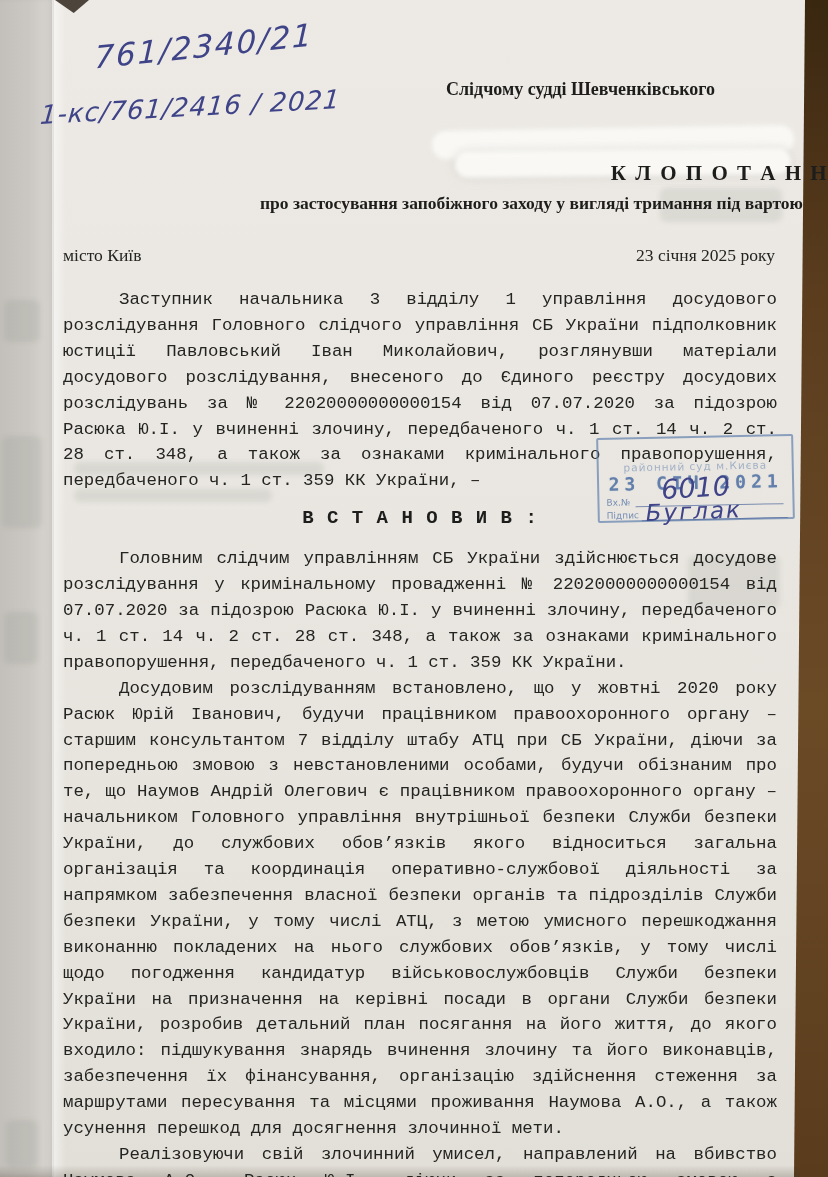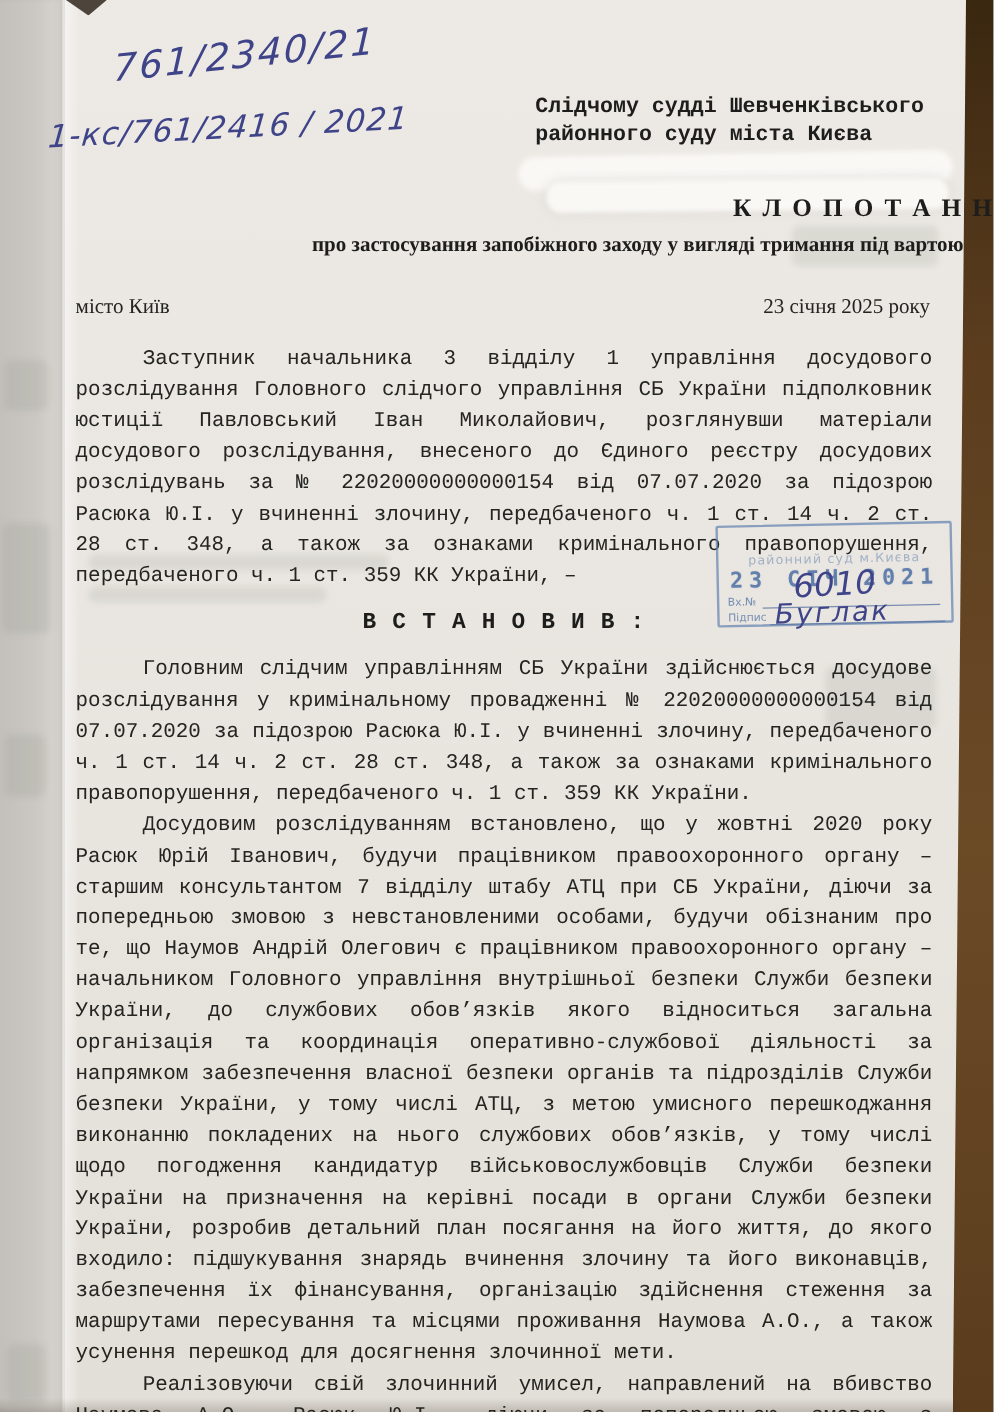--- a/index.html
+++ b/index.html
@@ -55,21 +55,21 @@
     font-family: "DejaVu Sans", sans-serif;
     font-style: italic;
     color: #3f4489;
     white-space: nowrap;
   }
   .hand1 { position: absolute; left: 94px; top: 28px; font-size: 31px; letter-spacing: 2px; transform: rotate(-6deg) skewX(-8deg); }
   .hand2 { position: absolute; left: 40px; top: 92px; font-size: 26px; letter-spacing: 1px; transform: rotate(-3deg) skewX(-8deg); }
 
   .addressee {
     position: absolute; left: 446px; top: 78px; width: 344px;
-    font-weight: bold; font-size: 18px; line-height: 23.5px; color: #1d1d1b; font-family: Liberation Mono, monospace;
+    font-weight: bold; font-size: 18px; line-height: 23.5px; color: #1d1d1b;
   }
 
   
   .smudge { position: absolute; filter: blur(2px); background: rgba(250,249,246,0.96); border-radius: 14px; }
   .smudge.s1 { left: 432px; top: 128px; width: 362px; height: 28px; transform: rotate(-1deg); }
   .smudge.s2 { left: 455px; top: 150px; width: 336px; height: 26px; transform: rotate(-0.6deg); box-shadow: 0 0 6px 2px rgba(205,202,196,0.5); }
 
   .title-wrap { position: absolute; left: 63px; top: 161px; width: 714px; text-align: right; color: #1d1d1b; }
   .doc-title { font-weight: bold; font-size: 21px; letter-spacing: 2px; transform: translateX(76px); }
   .doc-subtitle { font-weight: bold; font-size: 17.5px; margin-top: 7px; transform: translateX(26px); white-space: nowrap; }
@@ -140,21 +140,20 @@
   <div class="ghost" style="left:74px; top:462px; width:250px; height:13px;"></div>
   <div class="ghost" style="left:74px; top:489px; width:198px; height:13px;"></div>
   <div class="ghost" style="left:660px; top:188px; width:122px; height:34px;"></div>
   <div class="ghost" style="left:688px; top:556px; width:92px; height:52px;"></div>
 
   <div class="handwriting hand1">761/2340/21</div>
   <div class="handwriting hand2">1-кс/761/2416 / 2021</div>
 
   <div class="addressee">
     <div>Слідчому судді Шевченківського</div>
-    <div>районного суду міста Києва</div>
   </div>
 
   <div class="smudge s1"></div>
   <div class="smudge s2"></div>
 
   <div class="title-wrap">
     <div class="doc-title">К Л О П О Т А Н Н Я</div>
     <div class="doc-subtitle">про застосування запобіжного заходу у вигляді тримання під вартою</div>
   </div>
 

